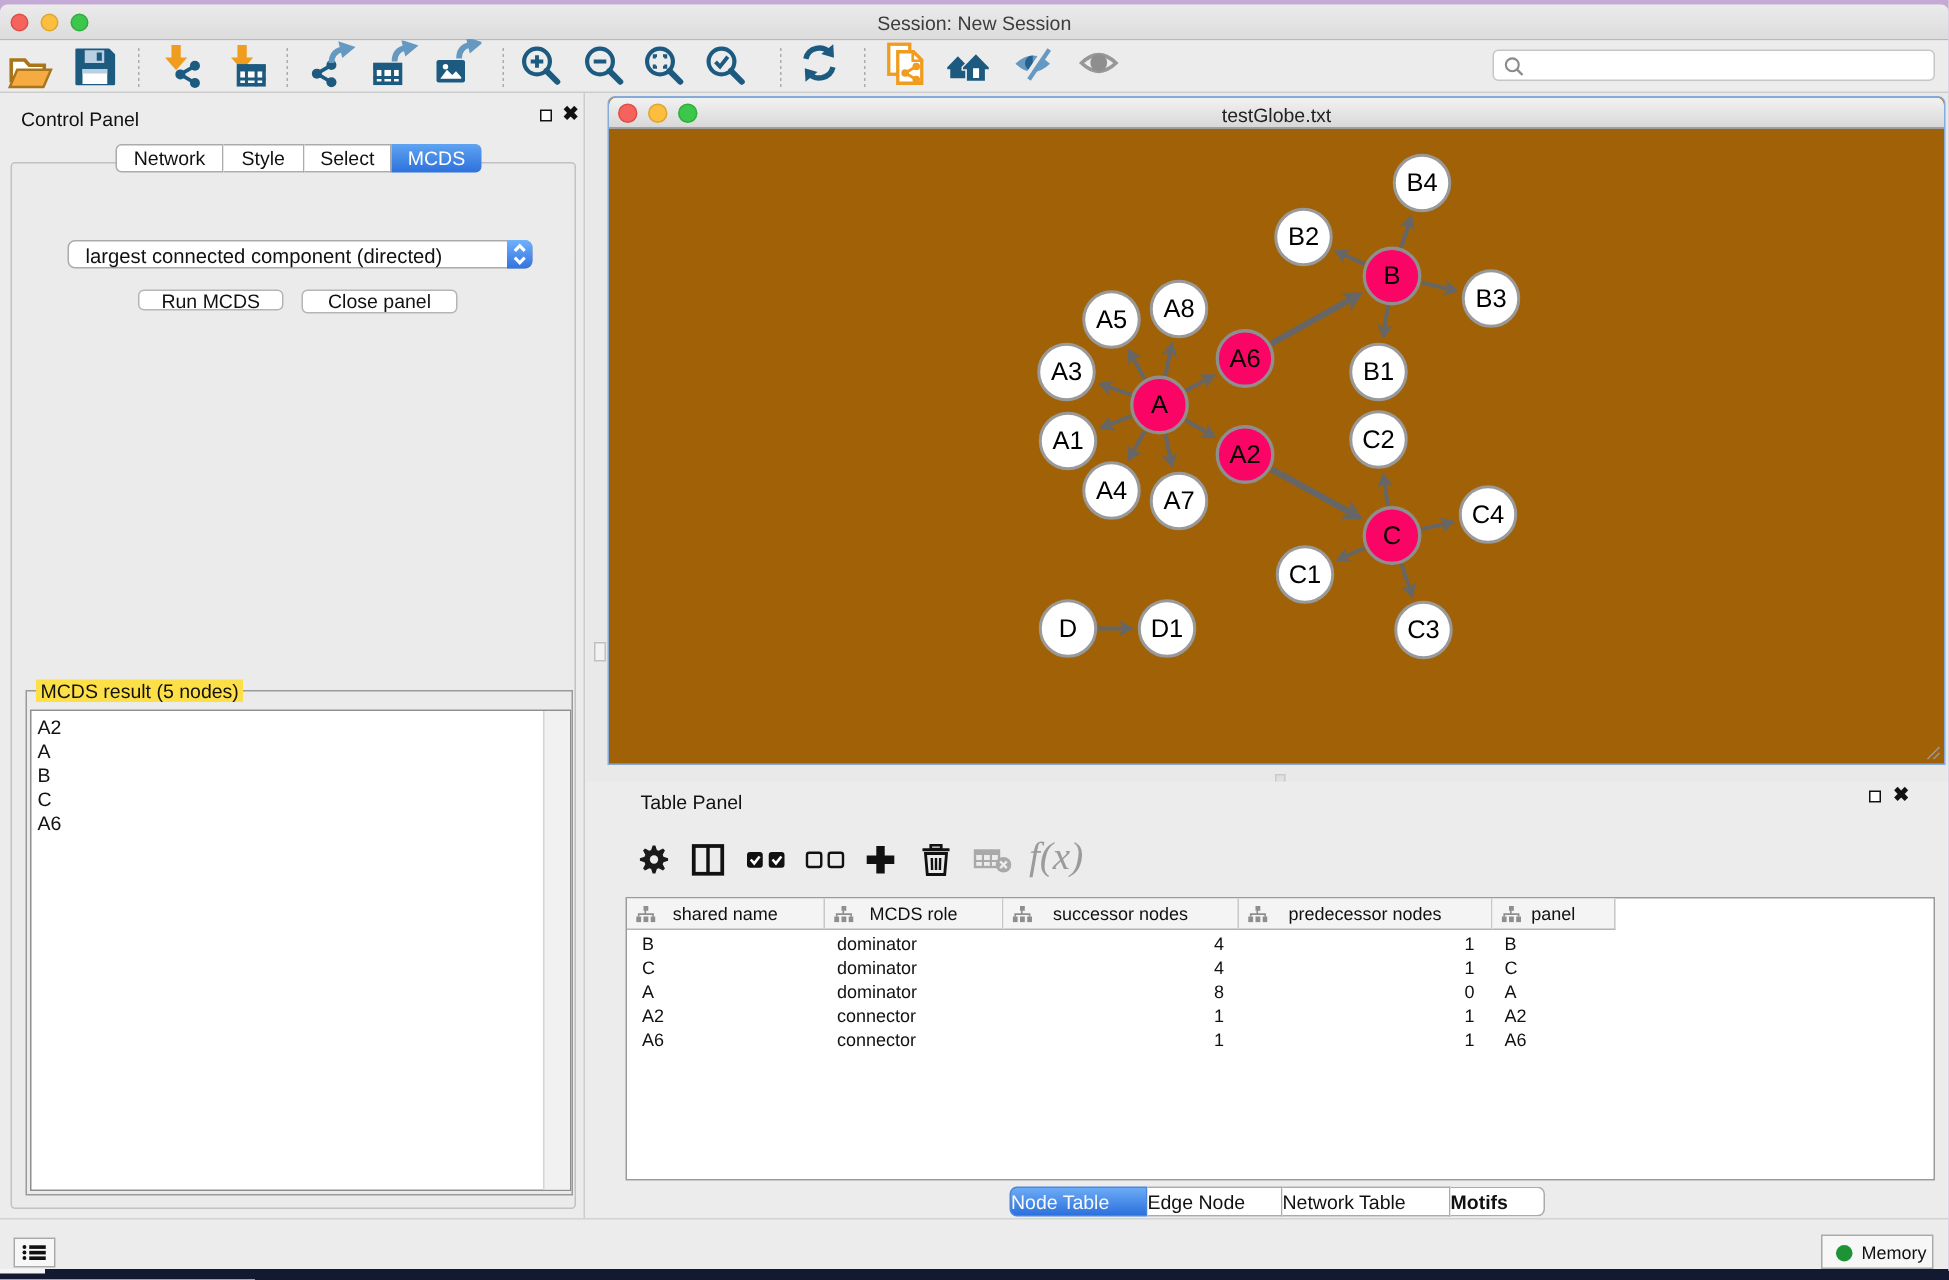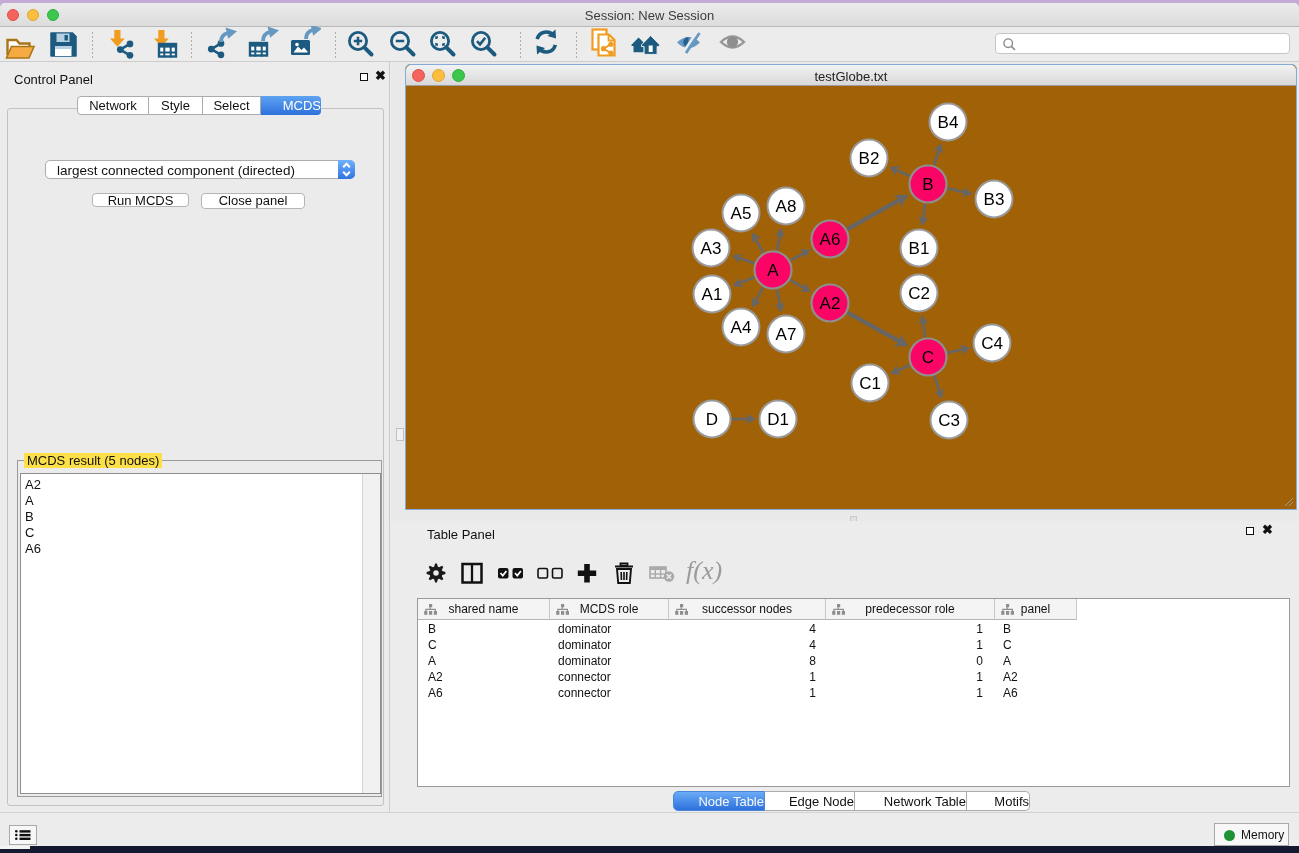--- a/index.html
+++ b/index.html
@@ -26,21 +26,21 @@
 
 #cpanel { position:absolute; left:0; top:0; width:390px; height:750px; background:#ececec; border-right:1px solid #cccccc; }
 #cpanel .hdr { position:absolute; left:14px; top:10px; font-size:13px; color:#111; }
 .sqicon { position:absolute; width:8px; height:8px; border:1.5px solid #111; background:#fff; }
 .xicon { position:absolute; font-size:13px; font-weight:bold; color:#111; }
 #cp-tabs { position:absolute; left:77px; top:34px; height:19px; z-index:3; }
 .tabb { position:absolute; top:0; height:19px; font-size:13px; color:#111; background:#fff; border:1px solid #ababab; text-align:center; line-height:18px; }
 #tab-net { left:0; width:72px; border-radius:4px 0 0 4px; }
 #tab-sty { left:72px; width:54px; border-left:none; }
 #tab-sel { left:126px; width:58px; border-left:none; }
-#tab-mcds { left:184px; width:60px; border:none; border-radius:0 4px 4px 0; background:linear-gradient(#5fa3f2,#2d71dd); color:#fff; line-height:19px;text-align:right; }
+#tab-mcds { left:184px; width:60px; border:none; border-radius:0 4px 4px 0; background:linear-gradient(#5fa3f2,#2d71dd); color:#fff; line-height:19px; }
 #cp-pane { position:absolute; left:7px; top:46px; width:377px; height:698px; background:#ebebeb; border:1px solid #c2c2c2; border-radius:3px; }
 #opt-label { position:absolute; left:0; top:29px; width:100%; text-align:center; font-size:13px; color:#111; }
 #combo { position:absolute; left:37px; top:51px; width:310px; height:19px; background:#fff; border:1px solid #ababab; border-radius:5px; font-size:13.5px; color:#111; }
 #combo .ctext { position:absolute; left:11px; top:1.5px; }
 #combo .cbtn { position:absolute; right:-1px; top:-1px; width:17px; height:19px; border-radius:0 5px 5px 0; background:linear-gradient(#70b1fb,#3273e1); }
 #btn-run { position:absolute; left:84px; top:84px; width:97px; height:14px; background:#fff; border:1px solid #b5b5b5; border-radius:4px; text-align:center; font-size:13px; line-height:14px; color:#111; }
 #btn-close { position:absolute; left:193px; top:84px; width:104px; height:16px; background:#fff; border:1px solid #b5b5b5; border-radius:4px; text-align:center; font-size:13px; line-height:14px; color:#111; }
 #grpbox { position:absolute; left:9px; top:351px; width:365px; height:337px; border:1px solid #9a9a9a; }
 #grpbox .gtitle { position:absolute; left:6px; top:-8px; background:#fde047; padding:0 3px; font-size:13px; color:#111; }
 #grpbox .glist { position:absolute; left:2px; top:12px; width:361px; height:321px; background:#fff; border:1px solid #8e8e8e; font-size:13px; color:#111; }
@@ -54,25 +54,25 @@
 #nf-title .t2 { left:26px; top:4px; background:#fbbe3f; border:0.5px solid #dfa62f; width:13px; height:13px;}
 #nf-title .t3 { left:46px; top:4px; background:#3cc74c; border:0.5px solid #2fae3d; width:13px; height:13px;}
 #nf-title .ttext { position:absolute; width:100%; text-align:center; top:4px; font-size:13px; color:#222; }
 #graph-svg { position:absolute; left:0.5px; top:23.6px; }
 
 #tpanel { position:absolute; left:0; top:459px; width:908px; height:291px; background:#ececec; }
 #tpanel .hdr { position:absolute; left:36px; top:11px; font-size:13px; color:#111; }
 #tp-toolbar { position:absolute; left:0; top:30px; width:908px; height:45px; }
 #tp-table { position:absolute; left:26px; top:77px; width:873px; height:189px; background:#fff; border:1px solid #9a9a9a; }
 #tab-bar2 { position:absolute; left:0; top:270px; width:908px; height:21px; }
-.btab { position:absolute; top:0; height:20px; background:#fff; border:1px solid #ababab; font-size:13px; color:#111; text-align:right; line-height:19px; }
+.btab { position:absolute; top:0; height:20px; background:#fff; border:1px solid #ababab; font-size:13px; color:#111; text-align:left; line-height:19px; }
 #bt1 { left:282px; width:92px; border-radius:5px 0 0 5px; background:linear-gradient(#6babf6,#2d71dd); color:#f8f8f8; border-color:#4b86d8; }
 #bt2 { left:374px; width:90px; border-left:none; }
 #bt3 { left:464px; width:112px; border-left:none; }
-#bt4 { left:576px; width:63px; border-left:none; border-radius:0 5px 5px 0; }
+#bt4 { left:576px; width:63px; border-left:none; border-radius:0 5px 5px 0;font-weight:bold; }
 #desktop-bottom { position:absolute; left:0; top:846px; width:1299px; height:7px; background:#131930; }
 .thead { position:absolute; top:0; height:21px; background:#f4f4f4; border-right:1px solid #c8c8c8; border-bottom:1px solid #b4b4b4; font-size:12px; color:#111; text-align:center; line-height:20px; }
 .trow { position:absolute; font-size:12px; color:#111; height:16px; line-height:16px; }
 </style>
 </head>
 <body>
 <div id="desktop-top"></div>
 <div id="win">
   <div id="titlebar">
     <div class="tl t1"></div>
@@ -401,21 +401,21 @@
                 </g>
               </svg><span>successor nodes</span></div>
 <div class="thead" style="left:408px; width:169px;"><svg style="position:absolute;left:6px;top:5px;" width="13" height="11" viewBox="0 0 13 11">
                 <g fill="#8e8e8e">
                   <rect x="5" y="0" width="3.2" height="3.2"></rect>
                   <path d="M6.2 3 v2 M1.8 7 v-1.6 h9.6 v1.6" stroke="#8e8e8e" stroke-width="1.1" fill="none"></path>
                   <rect x="0.2" y="7" width="3.2" height="3.8"></rect>
                   <rect x="5" y="7" width="3.2" height="3.8"></rect>
                   <rect x="9.8" y="7" width="3.2" height="3.8"></rect>
                 </g>
-              </svg><span>predecessor role</span></div>
+              </svg><span>predecessor nodes</span></div>
 <div class="thead" style="left:577px; width:82px;"><svg style="position:absolute;left:6px;top:5px;" width="13" height="11" viewBox="0 0 13 11">
                 <g fill="#8e8e8e">
                   <rect x="5" y="0" width="3.2" height="3.2"></rect>
                   <path d="M6.2 3 v2 M1.8 7 v-1.6 h9.6 v1.6" stroke="#8e8e8e" stroke-width="1.1" fill="none"></path>
                   <rect x="0.2" y="7" width="3.2" height="3.8"></rect>
                   <rect x="5" y="7" width="3.2" height="3.8"></rect>
                   <rect x="9.8" y="7" width="3.2" height="3.8"></rect>
                 </g>
               </svg><span>panel</span></div>
 <div class="trow" style="left:10px; top:22px;">B</div>

